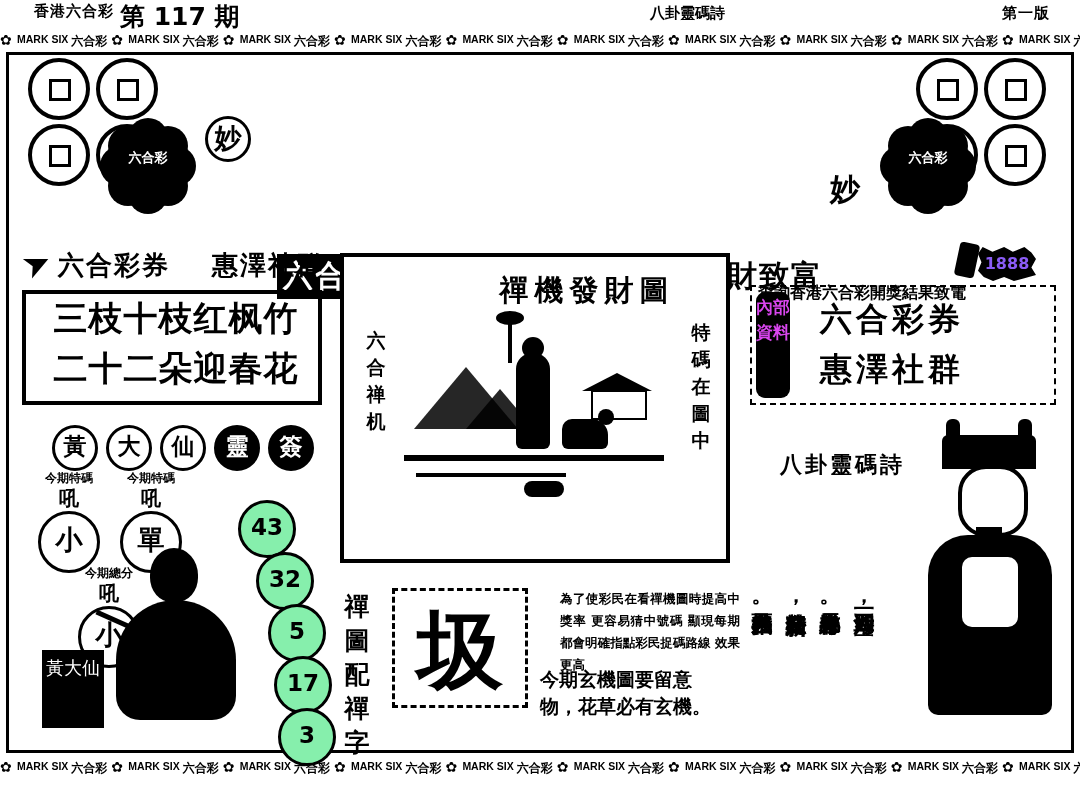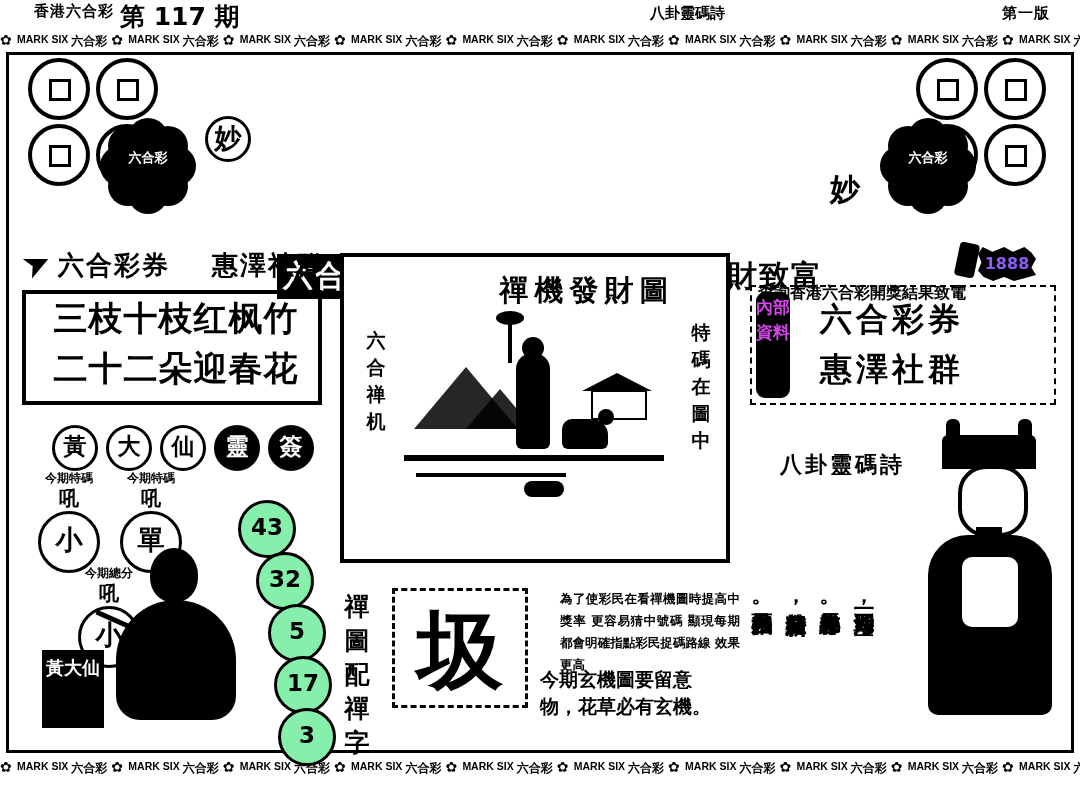--- a/index.html
+++ b/index.html
@@ -118,21 +118,21 @@
   .ball{width:52px;height:52px;border:3px solid #000;border-radius:50%;text-align:center;line-height:48px;font-size:23px;font-weight:bold;margin-bottom:-6px;background:#86efac;}
   .ball.b2{margin-left:18px;}
   .ball.b3{margin-left:30px;}
   .ball.b4{margin-left:36px;}
   .ball.b5{margin-left:40px;}
 
   .monk{position:absolute;left:100px;top:548px;width:160px;height:185px;}
   .monk .head{position:absolute;left:50px;top:0;width:48px;height:54px;background:#000;border-radius:50% 50% 45% 45%;}
   .monk .body{position:absolute;left:16px;top:52px;width:120px;height:120px;background:#000;border-radius:60px 60px 24px 24px;}
   .monk .stick{position:absolute;left:-10px;top:92px;width:150px;height:5px;background:#000;transform:rotate(24deg);}
-  .hdx-stamp{position:absolute;left:42px;top:650px;width:62px;height:78px;background:#000;color:#fff;font-size:18px;font-weight:bold;text-align:center;line-height:24px;padding-top:6px;box-sizing:border-box;}
+  .hdx-stamp{position:absolute;left:42px;top:650px;width:62px;height:78px;background:#000;color:#fff;font-size:18px;font-weight:normal;text-align:center;line-height:24px;padding-top:6px;box-sizing:border-box;}
 
   
   .vert-label{position:absolute;left:340px;top:590px;width:34px;font-size:25px;font-weight:bold;line-height:34px;text-align:center;}
   .charbox{position:absolute;left:392px;top:588px;width:136px;height:120px;border:3px dashed #000;box-sizing:border-box;}
   .charbox .big{position:absolute;left:0;top:4px;width:130px;text-align:center;font-size:86px;line-height:110px;font-weight:bold;}
   .notes-a{position:absolute;left:560px;top:588px;width:180px;font-size:12.5px;line-height:22px;font-weight:bold;text-align:justify;}
   .notes-b{position:absolute;left:540px;top:666px;width:184px;font-size:19px;line-height:27px;font-weight:bold;}
 
   
   .bagua-title{position:absolute;left:780px;top:450px;font-size:22px;font-weight:bold;letter-spacing:3px;}

